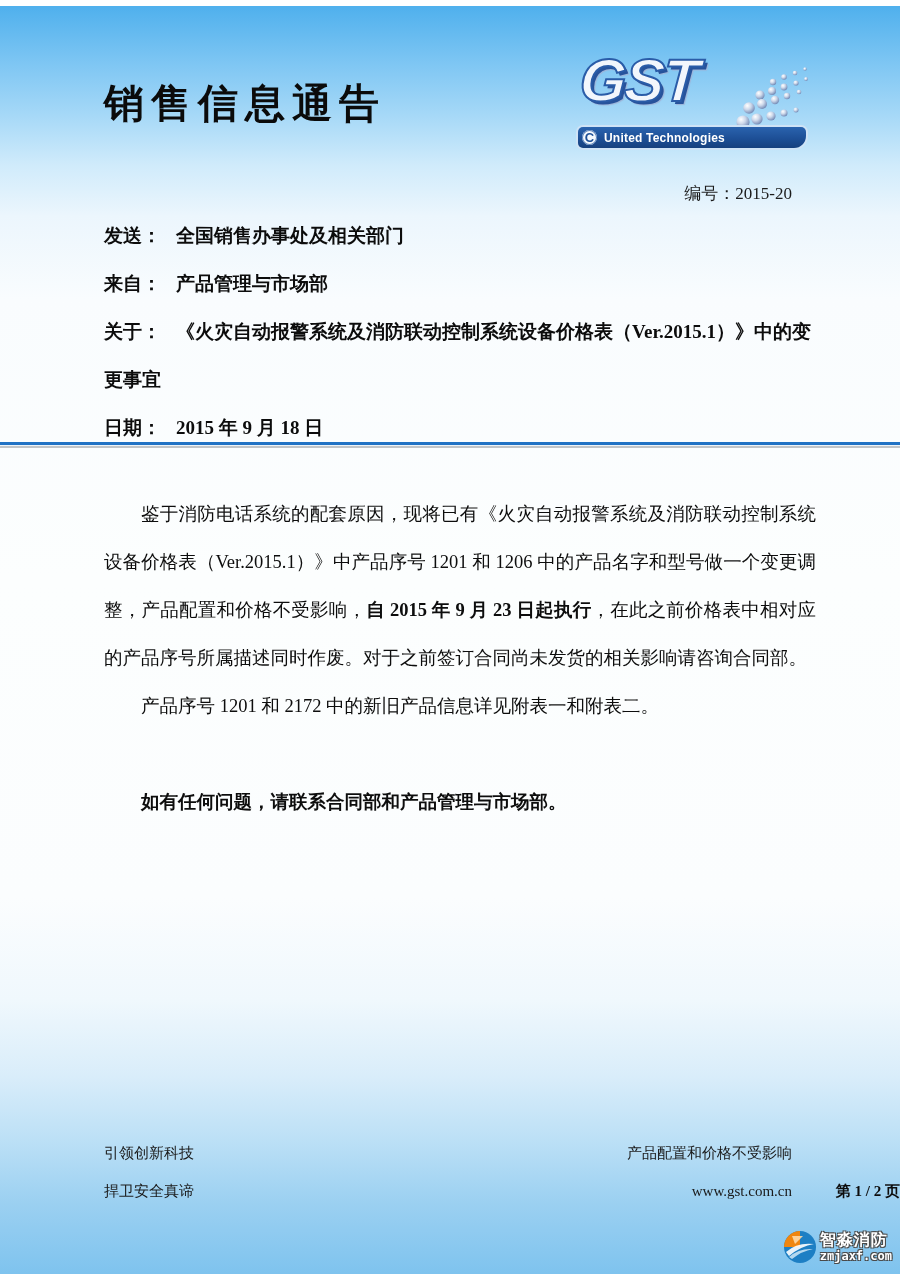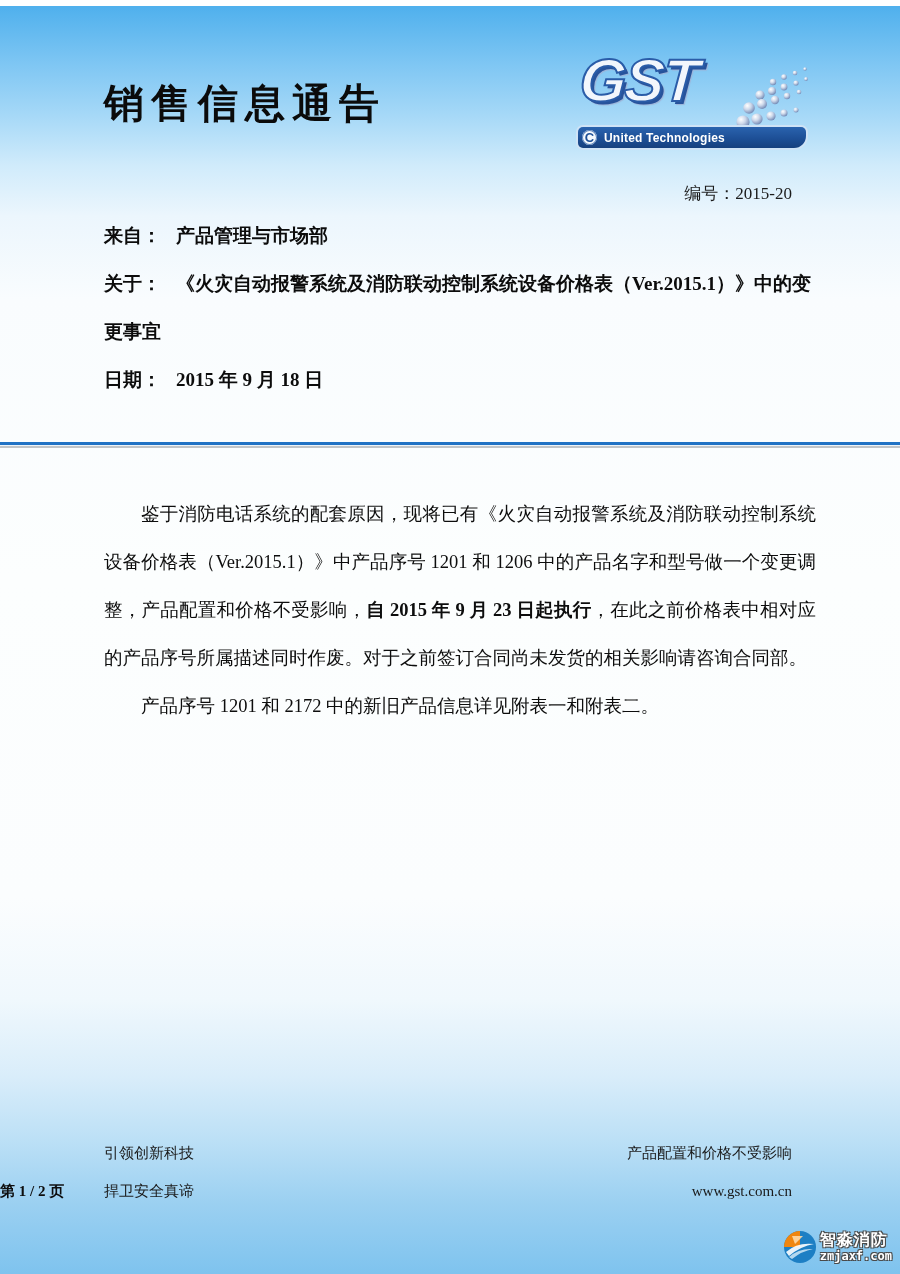--- a/index.html
+++ b/index.html
@@ -78,21 +78,21 @@
     position:absolute;left:104px;top:484px;width:712px;
     font-size:18.5px;line-height:48px;text-align:justify;color:#0d0d0d;
   }
   .body-text p{margin:0;text-indent:2em;}
   .body-text .closing{margin-top:48px;font-weight:bold;}
 
   
   .footer-left{position:absolute;left:104px;top:1128px;font-size:15px;color:#1a1a1a;}
   .footer-left div{height:38px;line-height:38px;font-family:Liberation Serif, serif;}
   .footer-center{
-    position:absolute;left:0;top:1166px;width:900px;text-align:left;
+    position:absolute;left:0;top:1166px;width:900px;text-align:right;
     font-size:15px;font-weight:bold;line-height:38px;color:#0d0d0d;
   }
   .footer-right{position:absolute;right:108px;top:1128px;text-align:right;font-size:15px;color:#1a1a1a;}
   .footer-right div{height:38px;line-height:38px;}
 
   
   .watermark{
     position:absolute;right:8px;top:1224px;display:flex;align-items:center;
   }
   .wm-logo{width:34px;height:34px;margin-right:3px;}
@@ -151,39 +151,43 @@
       <span class="ut-text">United Technologies</span>
     </div>
   </div>
 
   <div class="doc-number">
     <span>编号：</span><span>2015-20</span>
   </div>
 
   <div class="meta">
     <div class="meta-row">
+      <span class="label">发送：</span><span>全国销售办事处及相关部门</span>
+    </div>
+    <div class="meta-row">
       <span class="label">来自：</span><span>产品管理与市场部</span>
     </div>
     <div class="meta-row">
       <span class="label">关于：</span><span>《火灾自动报警系统及消防联动控制系统设备价格表（Ver.2015.1）》中的变更事宜</span>
     </div>
     <div class="meta-row">
       <span class="label">日期：</span><span>2015 年 9 月 18 日</span>
     </div>
   </div>
 
   <div class="divider">
     <div class="d-blue"></div>
       <div class="d-lite"></div>
       <div class="d-gray"></div>
   </div>
 
   <div class="body-text">
     <p><span>鉴于消防电话系统的配套原因，现将已有《火灾自动报警系统及消防联动控制系统设备价格表（Ver.2015.1）》中产品序号 1201 和 1206 中的产品名字和型号做一个变更调整，产品配置和价格不受影响，</span><b>自 2015 年 9 月 23 日起执行</b><span>，在此之前价格表中相对应的产品序号所属描述同时作废。对于之前签订合同尚未发货的相关影响请咨询合同部。</span></p>
     <p>产品序号 1201 和 2172 中的新旧产品信息详见附表一和附表二。</p>
+    <p class="closing">如有任何问题，请联系合同部和产品管理与市场部。</p>
   </div>
 
   <div class="footer-left">
     <div>引领创新科技</div>
     <div>捍卫安全真谛</div>
   </div>
   <div class="footer-center">第 1 / 2 页</div>
   <div class="footer-right">
     <div>产品配置和价格不受影响</div>
     <div>www.gst.com.cn</div>

